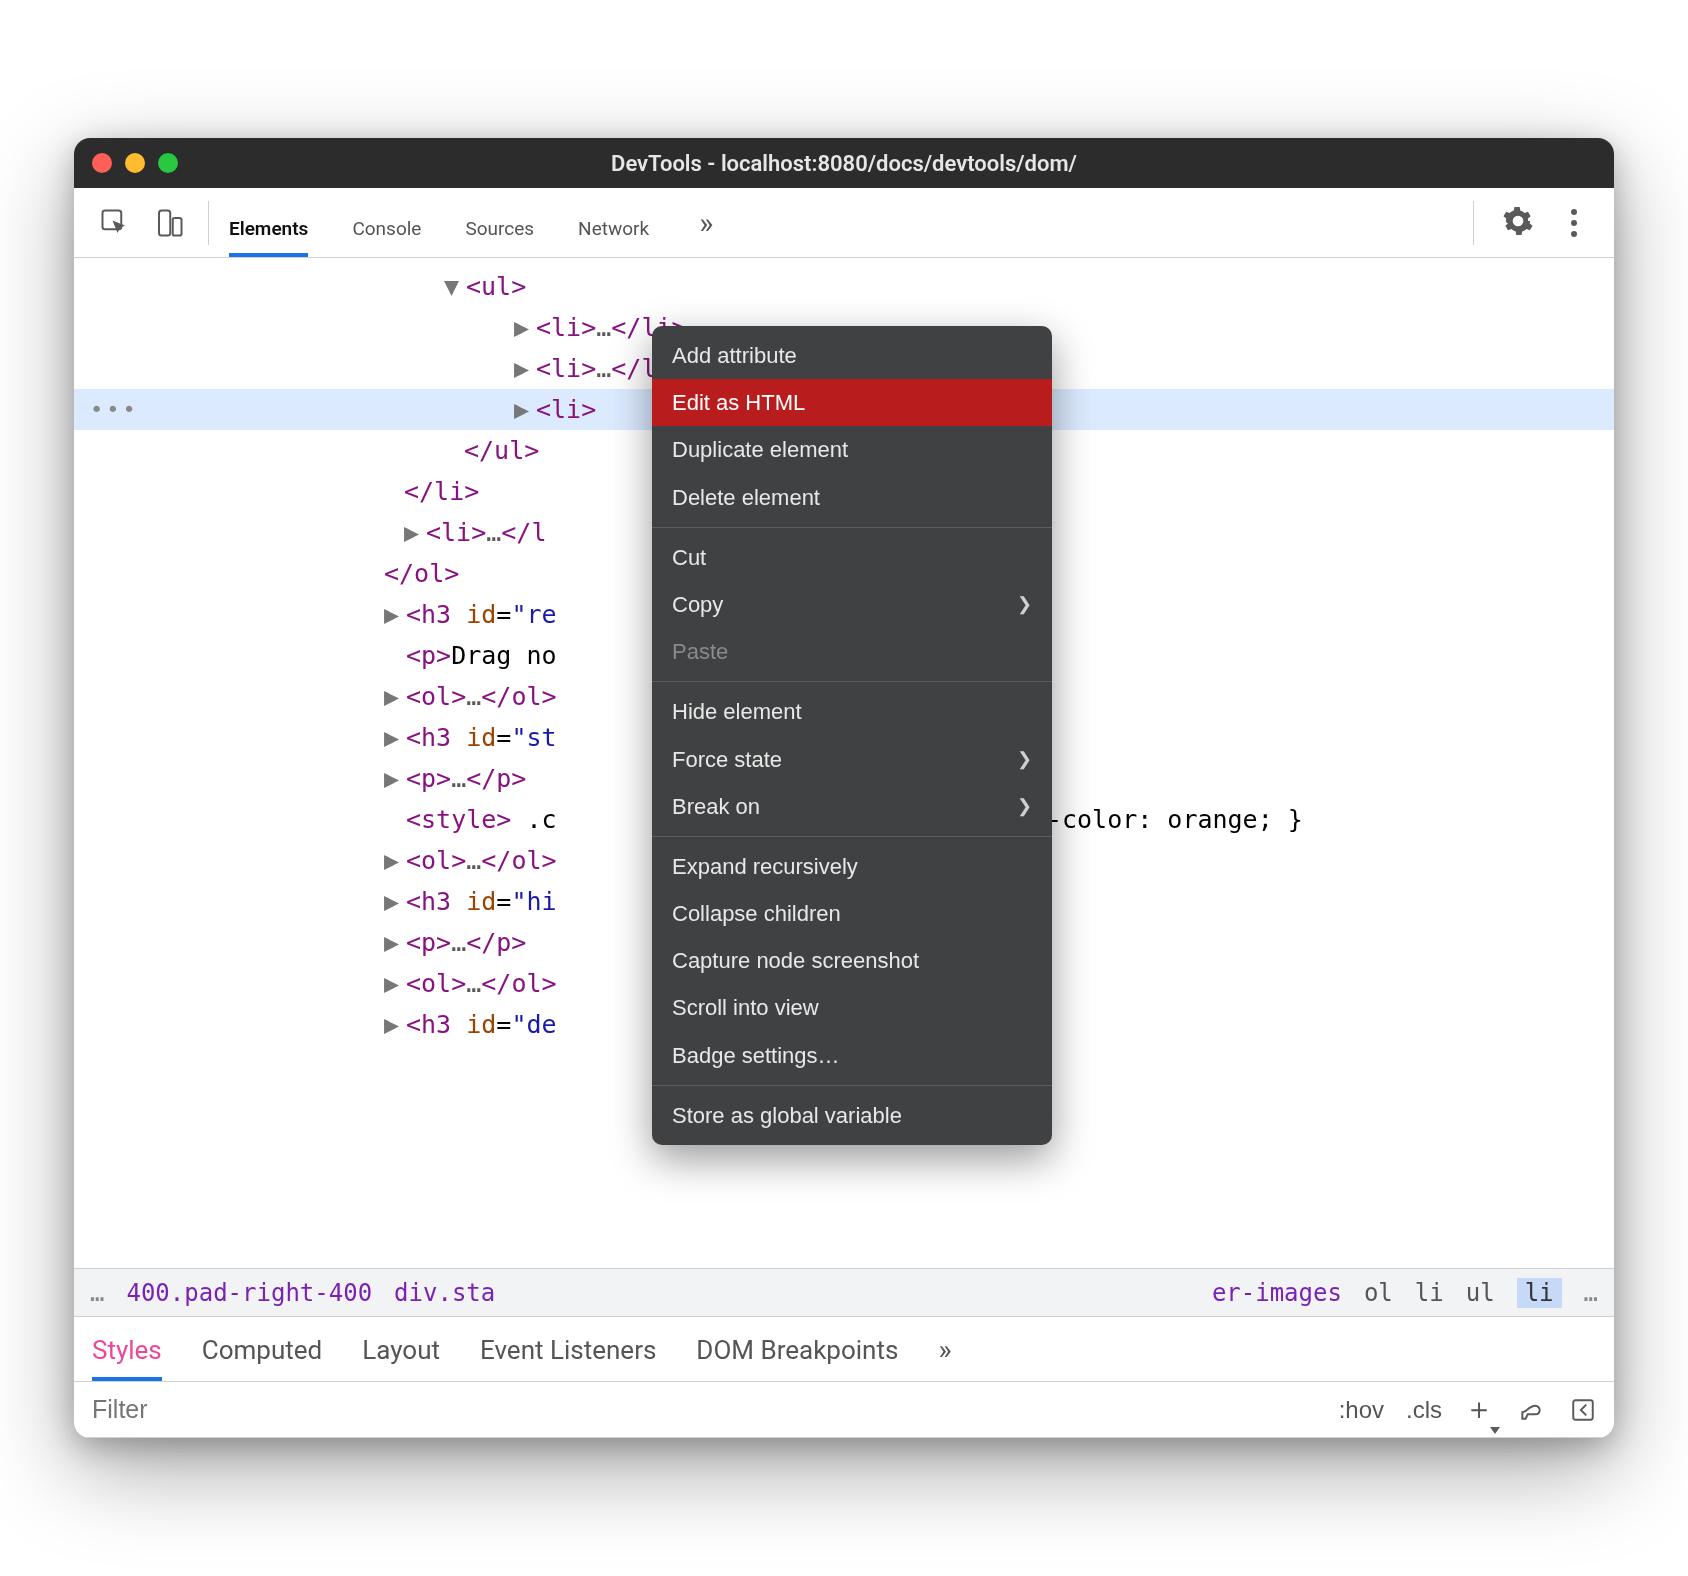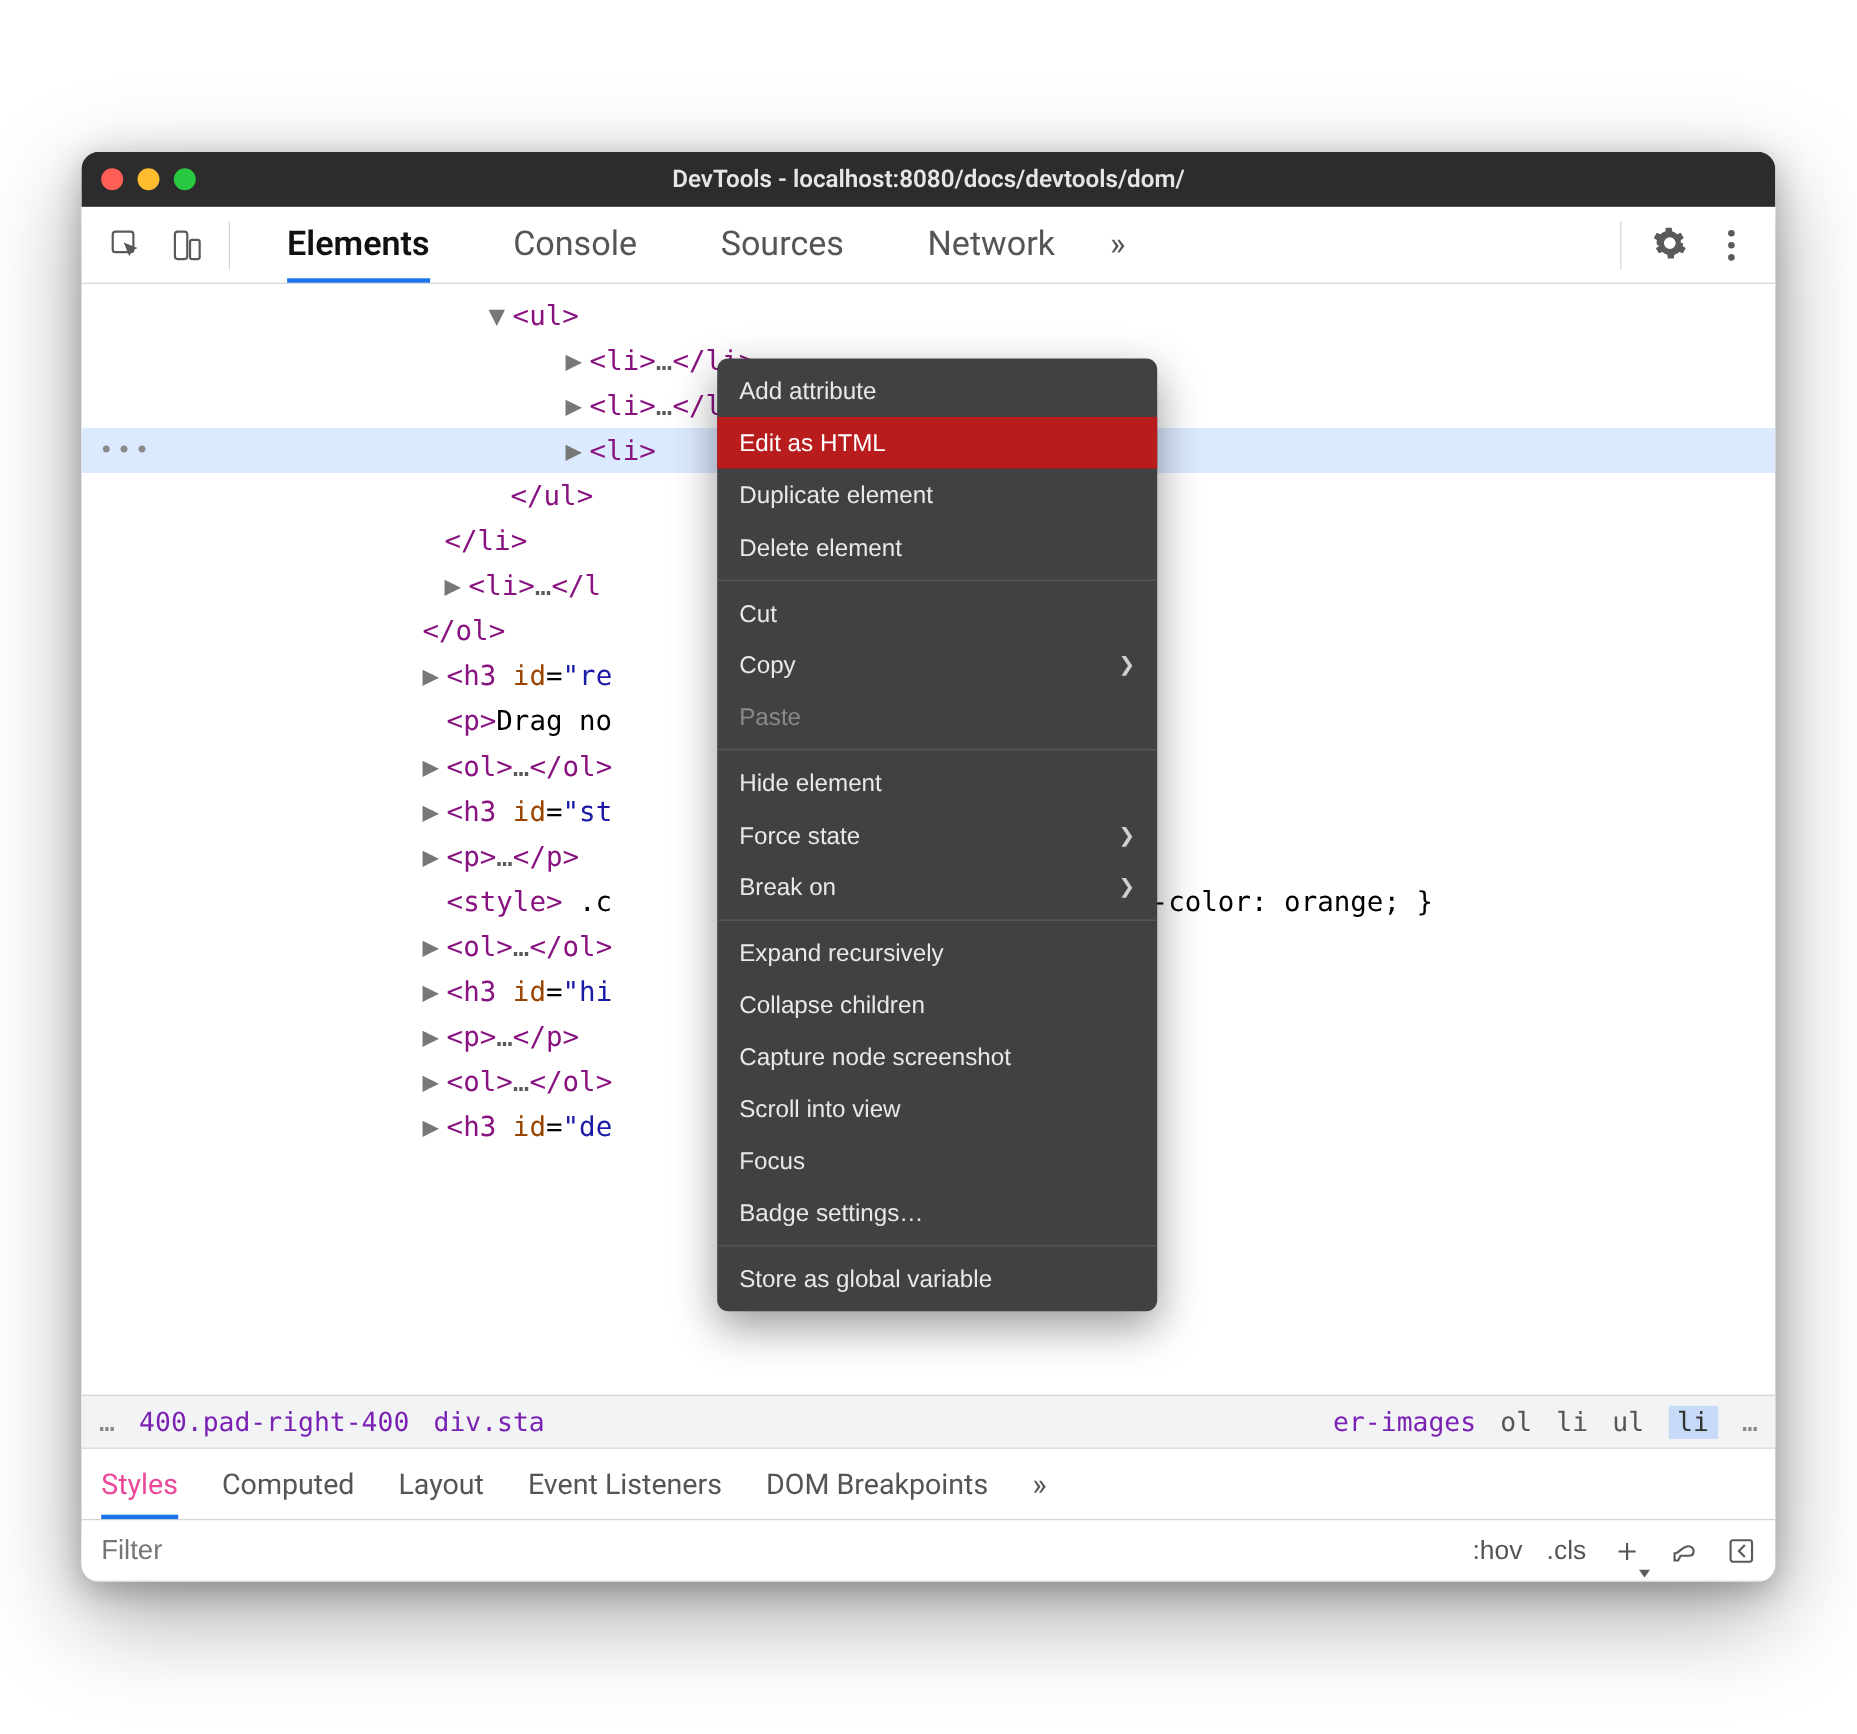--- a/index.html
+++ b/index.html
@@ -40,21 +40,21 @@
 .toolbar {
   display:flex; align-items:center;
   height:70px; border-bottom:1px solid #d0d0d0;
   padding:0 10px;
 }
 .tb-icons { display:flex; align-items:center; gap:24px; padding:0 10px 0 16px; height:100%;}
 .tb-icon { width:30px; height:30px; display:flex; align-items:center; justify-content:center; color:#555; }
 .tb-icon svg { width:30px; height:30px; stroke:#5a5a5a; fill:none; stroke-width:1.6; }
 .tb-sep { width:1px; height:44px; background:#d0d0d0; margin:0 20px 0 14px; }
 .tabs-row { display:flex; align-items:flex-end; gap:44px; height:100%; flex:1; }
-.tab { font-size:31px; color:#555; padding:18px 0 17px 0; cursor:pointer;margin-left:32px; }
+.tab { font-size:19px; color:#555; padding:18px 0 17px 0; cursor:pointer; }
 .tab.active { color:#111; font-weight:600; border-bottom:4px solid #1a73e8; padding-bottom:13px; }
 .tab-overflow { font-size:30px; color:#555; padding:0 6px; align-self:center;}
 .tb-right { display:flex; align-items:center; gap:24px; padding-right:14px; }
 .tb-right .tb-sep { margin:0 4px; }
 .gear svg, .kebab svg { width:32px; height:32px; fill:#5a5a5a; }
 .kebab { width:32px; height:32px; display:flex; flex-direction:column; justify-content:center; align-items:center; gap:5px;}
 .kebab span { width:6px; height:6px; border-radius:50%; background:#5a5a5a; }
 
 
 .tree {
@@ -263,23 +263,20 @@
         <div class="ctx-item">
           <span>Collapse children</span>
         </div>
         <div class="ctx-item">
           <span>Capture node screenshot</span>
         </div>
         <div class="ctx-item">
           <span>Scroll into view</span>
         </div>
         <div class="ctx-item">
-          <span>Focus</span>
-        </div>
-        <div class="ctx-item">
           <span>Badge settings…</span>
         </div>
         <div class="ctx-sep"></div>
         <div class="ctx-item">
           <span>Store as global variable</span>
         </div>
       </div>
   </div>
 
   <div class="crumb">

